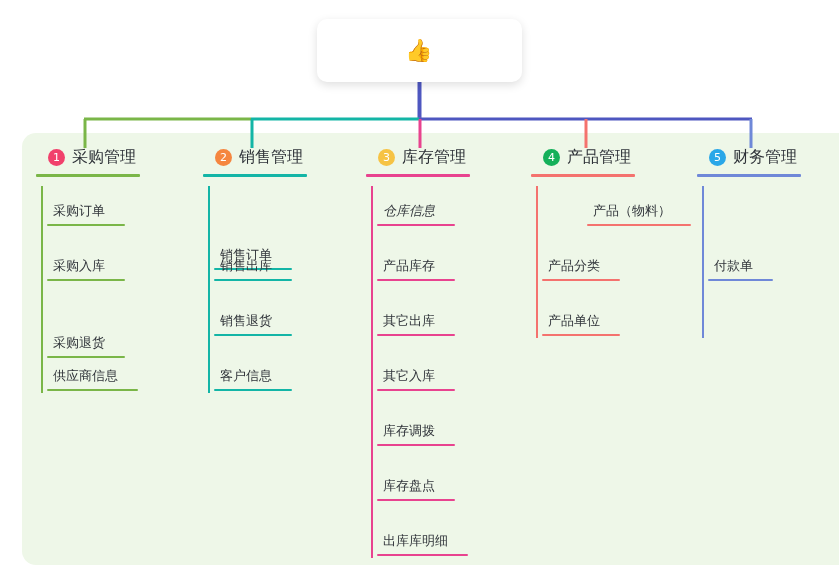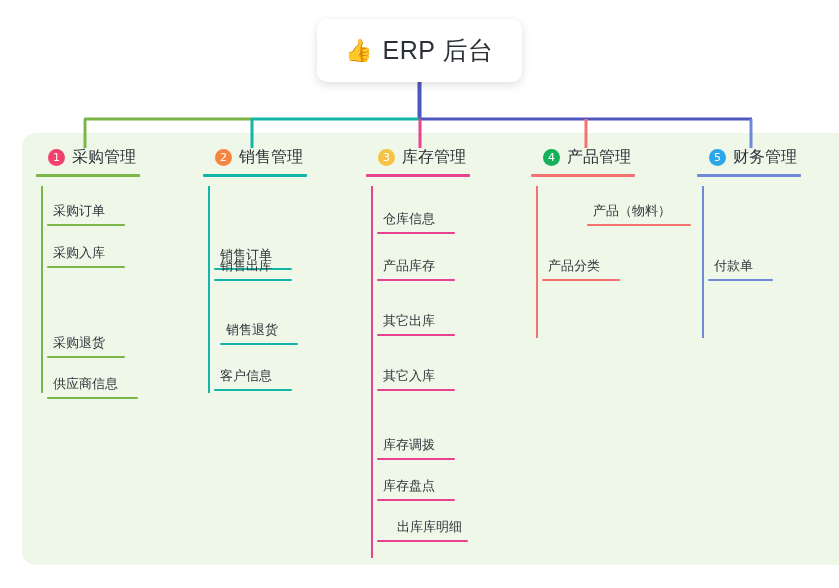--- a/index.html
+++ b/index.html
@@ -81,69 +81,69 @@
       <line x1="42" y1="186" x2="42" y2="393" stroke="#7ab648" stroke-width="2"></line>
       <line x1="209" y1="186" x2="209" y2="393" stroke="#13b5a6" stroke-width="2"></line>
       <line x1="372" y1="186" x2="372" y2="558" stroke="#e8438f" stroke-width="2"></line>
       <line x1="537" y1="186" x2="537" y2="338" stroke="#f4726e" stroke-width="2"></line>
       <line x1="703" y1="186" x2="703" y2="338" stroke="#6f88d8" stroke-width="2"></line>
     </svg>
 
   <div class="root-node">
     <div class="root-title">
       <span class="root-emoji">👍</span>
-      <span>ERP 后台</span>
     </div>
   </div>
 
   <div class="columns" id="columns">
       <div class="column" style="left: 36px;">
         <div class="col-head">
           <span class="badge" style="background: rgb(241, 65, 108);">1</span>
           <span class="head-text">采购管理</span>
         </div>
         <div class="head-rule" style="background: rgb(122, 182, 72); width: 104px;"></div>
         <div class="leaf" style="position: absolute; left: 5px; top: 56px;"><div class="leaf-text">采购订单</div><div class="leaf-rule" style="background: rgb(122, 182, 72); width: 78px;"></div></div>
-        <div class="leaf" style="position: absolute; left: 5px; top: 98px;"><div class="leaf-text">采购入库</div><div class="leaf-rule" style="background: rgb(122, 182, 72); width: 78px;"></div></div>
+        <div class="leaf" style="position: absolute; left: 5px; top: 111px;"><div class="leaf-text">采购入库</div><div class="leaf-rule" style="background: rgb(122, 182, 72); width: 78px;"></div></div>
         <div class="leaf" style="position: absolute; left: 5px; top: 166px; margin-top: 22px;"><div class="leaf-text">采购退货</div><div class="leaf-rule" style="background: rgb(122, 182, 72); width: 78px;"></div></div>
-        <div class="leaf" style="position: absolute; left: 5px; top: 221px; margin-top: 8px;"><div class="leaf-text">供应商信息</div><div class="leaf-rule" style="background: rgb(122, 182, 72); width: 91px;"></div></div>
+        <div class="leaf" style="position: absolute; left: 5px; top: 221px;"><div class="leaf-text">供应商信息</div><div class="leaf-rule" style="background: rgb(122, 182, 72); width: 91px;"></div></div>
       </div>
       <div class="column" style="left: 203px;">
         <div class="col-head">
           <span class="badge" style="background: rgb(245, 134, 63);">2</span>
           <span class="head-text">销售管理</span>
         </div>
         <div class="head-rule" style="background: rgb(19, 181, 166); width: 104px;"></div>
         <div class="leaf" style="position: absolute; left: 5px; top: 56px; margin-top: 44px;"><div class="leaf-text">销售订单</div><div class="leaf-rule" style="background: rgb(19, 181, 166); width: 78px;"></div></div>
         <div class="leaf" style="position: absolute; left: 5px; top: 111px;"><div class="leaf-text">销售出库</div><div class="leaf-rule" style="background: rgb(19, 181, 166); width: 78px;"></div></div>
-        <div class="leaf" style="position: absolute; left: 11px; top: 166px; margin-top: 9px;"><div class="leaf-text">销售退货</div><div class="leaf-rule" style="background: rgb(19, 181, 166); width: 78px;"></div></div>
+        <div class="leaf" style="position: absolute; left: 5px; top: 166px;"><div class="leaf-text">销售退货</div><div class="leaf-rule" style="background: rgb(19, 181, 166); width: 78px;"></div></div>
         <div class="leaf" style="position: absolute; left: 5px; top: 221px;"><div class="leaf-text">客户信息</div><div class="leaf-rule" style="background: rgb(19, 181, 166); width: 78px;"></div></div>
       </div>
       <div class="column" style="left: 366px;">
         <div class="col-head">
           <span class="badge" style="background: rgb(246, 195, 68);">3</span>
           <span class="head-text">库存管理</span>
         </div>
         <div class="head-rule" style="background: rgb(232, 67, 143); width: 104px;"></div>
-        <div class="leaf" style="position: absolute; left: 5px; top: 64px;"><div class="leaf-text">仓库信息</div><div class="leaf-rule" style="background: rgb(232, 67, 143); width: 78px;"></div></div>
+        <div class="leaf" style="position: absolute; left: 5px; top: 56px; font-style: italic;"><div class="leaf-text">仓库信息</div><div class="leaf-rule" style="background: rgb(232, 67, 143); width: 78px;"></div></div>
         <div class="leaf" style="position: absolute; left: 5px; top: 111px;"><div class="leaf-text">产品库存</div><div class="leaf-rule" style="background: rgb(232, 67, 143); width: 78px;"></div></div>
         <div class="leaf" style="position: absolute; left: 5px; top: 166px;"><div class="leaf-text">其它出库</div><div class="leaf-rule" style="background: rgb(232, 67, 143); width: 78px;"></div></div>
         <div class="leaf" style="position: absolute; left: 5px; top: 221px;"><div class="leaf-text">其它入库</div><div class="leaf-rule" style="background: rgb(232, 67, 143); width: 78px;"></div></div>
-        <div class="leaf" style="position: absolute; left: 5px; top: 290px; text-decoration: underline;"><div class="leaf-text">库存调拨</div><div class="leaf-rule" style="background: rgb(232, 67, 143); width: 78px;"></div></div>
+        <div class="leaf" style="position: absolute; left: 5px; top: 276px; text-decoration: underline;"><div class="leaf-text">库存调拨</div><div class="leaf-rule" style="background: rgb(232, 67, 143); width: 78px;"></div></div>
         <div class="leaf" style="position: absolute; left: 5px; top: 331px;"><div class="leaf-text">库存盘点</div><div class="leaf-rule" style="background: rgb(232, 67, 143); width: 78px;"></div></div>
-        <div class="leaf" style="position: absolute; left: 5px; top: 372px; text-align: right;"><div class="leaf-text">出库库明细</div><div class="leaf-rule" style="background: rgb(232, 67, 143); width: 91px;"></div></div>
+        <div class="leaf" style="position: absolute; left: 5px; top: 386px;"><div class="leaf-text">出库库明细</div><div class="leaf-rule" style="background: rgb(232, 67, 143); width: 91px;"></div></div>
       </div>
       <div class="column" style="left: 531px;">
         <div class="col-head">
           <span class="badge" style="background: rgb(20, 176, 90);">4</span>
           <span class="head-text">产品管理</span>
         </div>
         <div class="head-rule" style="background: rgb(244, 114, 110); width: 104px;"></div>
         <div class="leaf" style="position: absolute; left: 5px; top: 56px; margin-left: 45px;"><div class="leaf-text">产品（物料）</div><div class="leaf-rule" style="background: rgb(244, 114, 110); width: 104px;"></div></div>
         <div class="leaf" style="position: absolute; left: 5px; top: 111px;"><div class="leaf-text">产品分类</div><div class="leaf-rule" style="background: rgb(244, 114, 110); width: 78px;"></div></div>
+        <div class="leaf" style="position: absolute; left: 5px; top: 166px;"><div class="leaf-text">产品单位</div><div class="leaf-rule" style="background: rgb(244, 114, 110); width: 78px;"></div></div>
       </div>
       <div class="column" style="left: 697px;">
         <div class="col-head">
           <span class="badge" style="background: rgb(42, 167, 232);">5</span>
           <span class="head-text">财务管理</span>
         </div>
         <div class="head-rule" style="background: rgb(111, 136, 216); width: 104px;"></div>
         <div class="leaf" style="position: absolute; left: 5px; top: 111px;"><div class="leaf-text">付款单</div><div class="leaf-rule" style="background: rgb(111, 136, 216); width: 65px;"></div></div>
       </div>
     </div>

